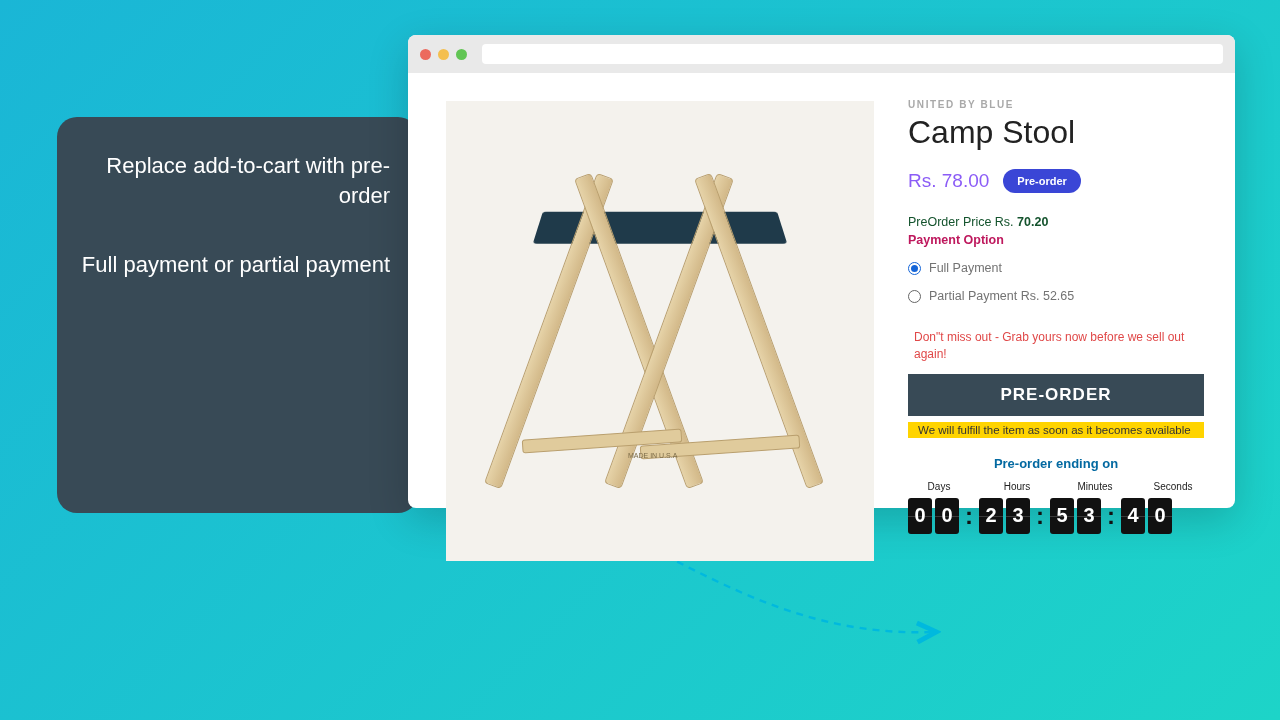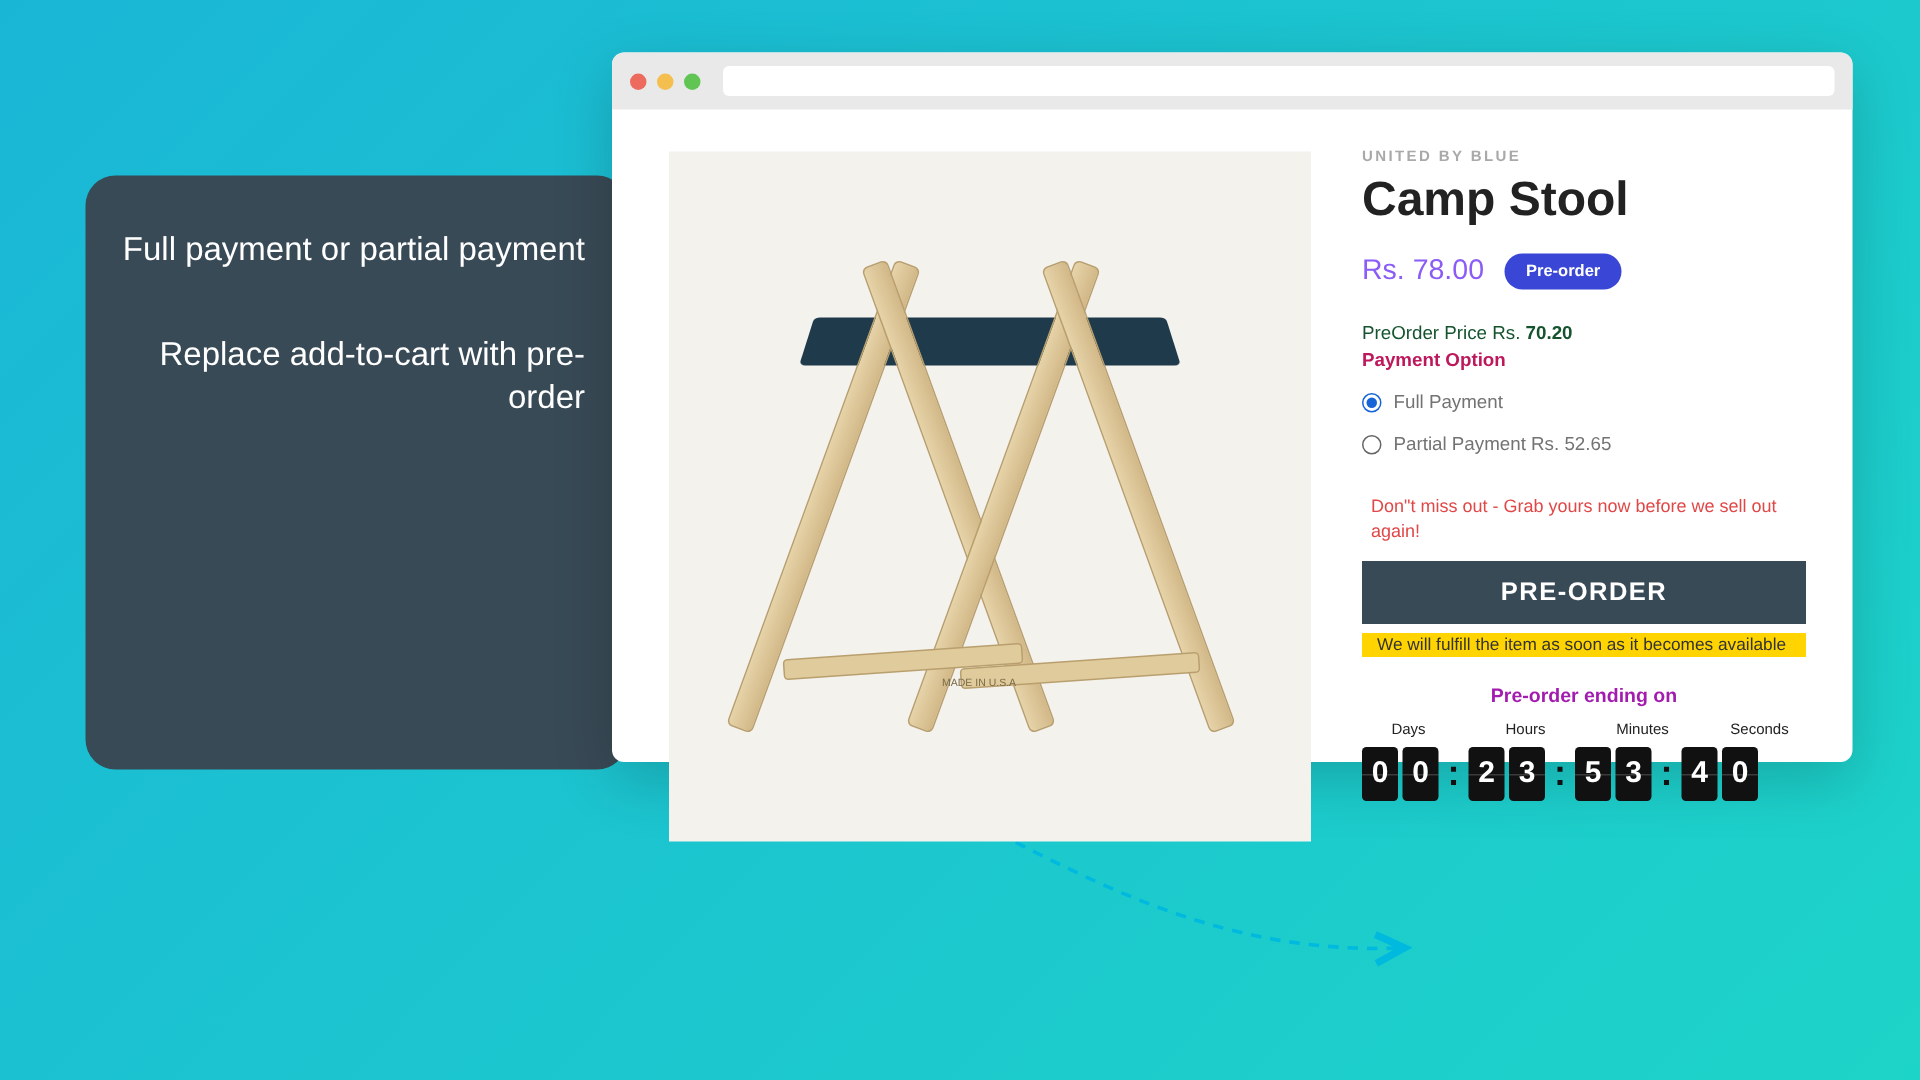--- a/index.html
+++ b/index.html
@@ -24,51 +24,51 @@
   .l2{left:130px;top:10px;transform:rotate(-20deg)}
   .l3{left:160px;top:10px;transform:rotate(20deg)}
   .l4{left:250px;top:10px;transform:rotate(-20deg)}
   .seat{position:absolute;left:38px;top:48px;width:244px;height:46px;background:#1f3a4a;border-radius:4px;transform:perspective(400px) rotateX(46deg)}
   .bar1{position:absolute;left:22px;top:278px;width:160px;height:14px;background:#e0cb9c;border:1px solid #b99f6e;border-radius:3px;transform:rotate(-4deg)}
   .bar2{position:absolute;left:140px;top:284px;width:160px;height:14px;background:#e0cb9c;border:1px solid #b99f6e;border-radius:3px;transform:rotate(-4deg)}
   .made{position:absolute;left:128px;top:296px;font-size:7px;color:#7a6a47}
   
   .info{position:absolute;left:500px;top:26px;width:296px}
   .brand{font-size:10px;letter-spacing:1.6px;color:#a9a9a9;font-weight:600}
-  .title{font-size:32px;font-weight:700;color:#222;margin-top:4px}
+  .title{font-size:32px;font-weight:400;color:#222;margin-top:4px}
   .price-row{display:flex;align-items:center;gap:14px;margin-top:18px}
   .price{font-size:19px;color:#8b5cf6}
   .badge{background:#3a46d6;color:#fff;font-size:11px;font-weight:600;padding:6px 14px;border-radius:14px}
   .preprice{font-size:12.5px;color:#14532d;margin-top:22px}
   .preprice b{font-weight:700}
   .opt-h{font-size:12.5px;font-weight:700;margin-top:4px;color:#be185d}
   .radio-row{display:flex;align-items:center;gap:8px;margin-top:14px;font-size:12.5px;color:#737373}
   .radio{width:13px;height:13px;border:1.5px solid #666;border-radius:50%;display:inline-flex;align-items:center;justify-content:center}
   .radio.checked{border-color:#1565d8}
   .radio.checked::after{content:"";width:7px;height:7px;background:#1565d8;border-radius:50%}
   .warn{font-size:12px;color:#e04848;margin-top:26px;line-height:1.45;padding-left:6px}
   .btn{margin-top:10px;background:#384a56;color:#fff;text-align:center;font-size:17px;font-weight:700;letter-spacing:1px;padding:11px 0}
   .fulfil{margin-top:6px;background:#ffd400;font-size:11.5px;color:#333;padding:0 10px;line-height:1.4}
-  .ending{text-align:center;font-size:13px;font-weight:600;margin-top:18px;color:#a21caf}
+  .ending{text-align:center;font-size:13px;font-weight:600;margin-top:18px;color:#0369a1}
   .labels{display:flex;justify-content:space-between;margin-top:10px;font-size:10px;color:#222;padding:0 2px}
   .labels span{width:58px;text-align:center}
   .timer{display:flex;align-items:center;gap:6px;margin-top:6px}
   .pair{display:flex;gap:3px}
   .digit{width:24px;height:36px;background:#111;color:#fff;font-size:20px;font-weight:600;display:flex;align-items:center;justify-content:center;border-radius:3px;position:relative}
   .digit::after{content:"";position:absolute;left:0;right:0;top:50%;height:1px;background:rgba(255,255,255,.18)}
   .colon{font-size:24px;font-weight:700;color:#111}
   
   svg.paths{position:absolute;left:0;top:0;width:1280px;height:720px;pointer-events:none}
 </style>
 </head>
 <body>
 
 <div class="callout">
+  <p>Replace add-to-cart with pre-order</p>
   <p>Full payment or partial payment</p>
-  <p>Replace add-to-cart with pre-order</p>
 </div>
 <span class="dot" style="left:418px;top:176px"></span>
 <span class="dot" style="left:418px;top:477px"></span>
 <span class="dot" style="left:929px;top:432px"></span>
 
 <svg class="paths">
   <defs>
     <marker id="ah" markerWidth="12" markerHeight="12" refX="9" refY="6" orient="auto">
       <path d="M2,2 L10,6 L2,10" fill="none" stroke="#00b9de" stroke-width="2"></path>
     </marker>

